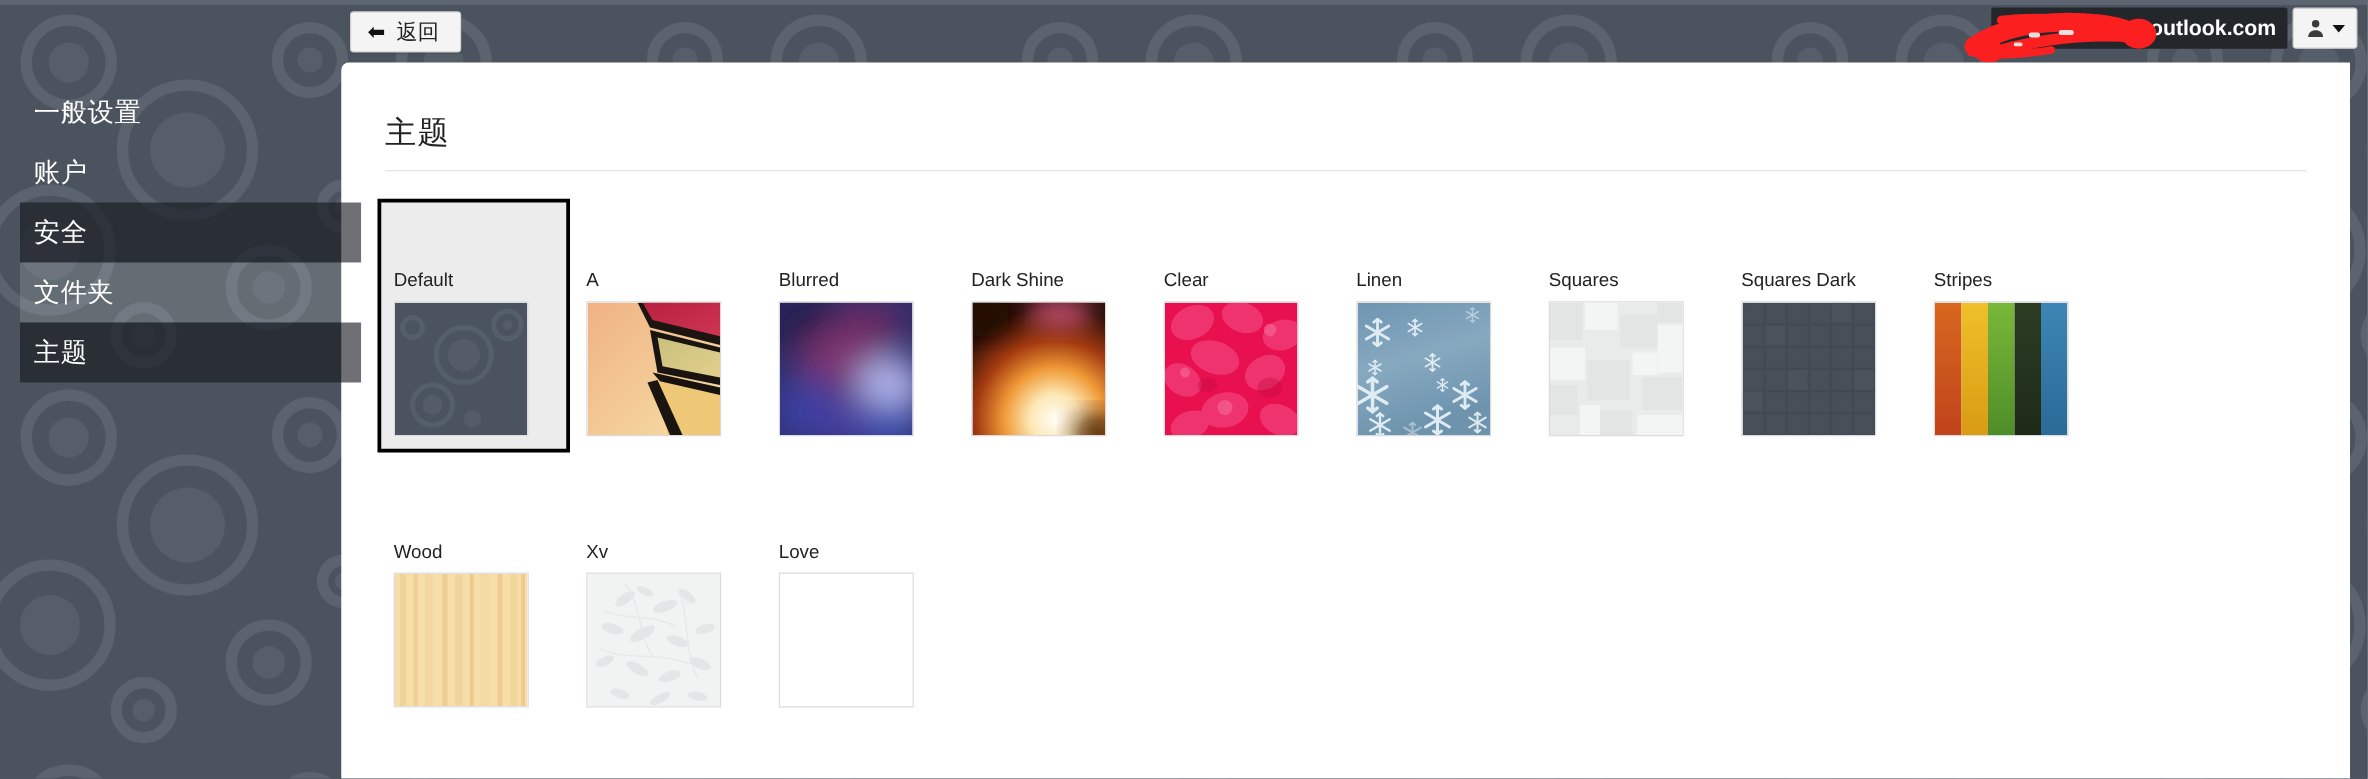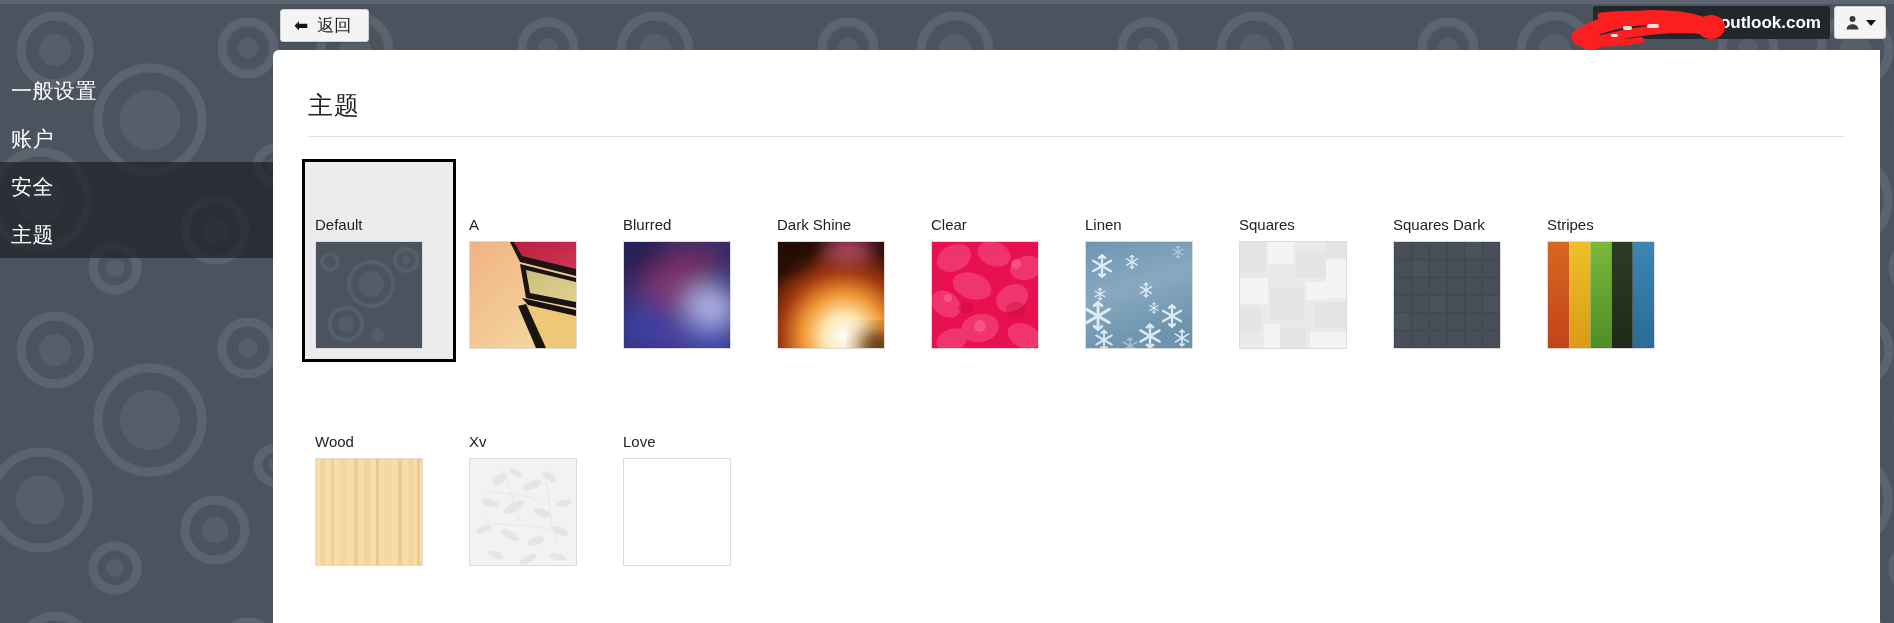--- a/index.html
+++ b/index.html
@@ -19,21 +19,21 @@
   }
   .bg-pattern {
     position: absolute; inset: 0;
     opacity: 1;
     pointer-events: none;
   }
 
   
   #sidebar {
     position: absolute;
-    left: 0; top: 0;
+    left: 16px; top: 0;
     width: 273px; height: 495px;
     overflow: hidden;
     z-index: 3;
   }
   .nav-item {
     height: 48px;
     display: flex;
     align-items: center;
     padding-left: 11px;
     color: #ffffff;
@@ -216,20 +216,23 @@
 
   <nav id="sidebar">
     <div class="nav-item first state-normal">
       <span>一般设置</span>
     </div>
     <div class="nav-item state-normal">
       <span>账户</span>
     </div>
     <div class="nav-item state-selected">
       <span>安全</span>
+    </div>
+    <div class="nav-item state-hover">
+      <span>文件夹</span>
     </div>
     <div class="nav-item state-selected">
       <span>主题</span>
     </div>
   </nav>
 
   <div id="topbar">
 
     <div id="back-button">
       <span class="arrow">⬅</span>

